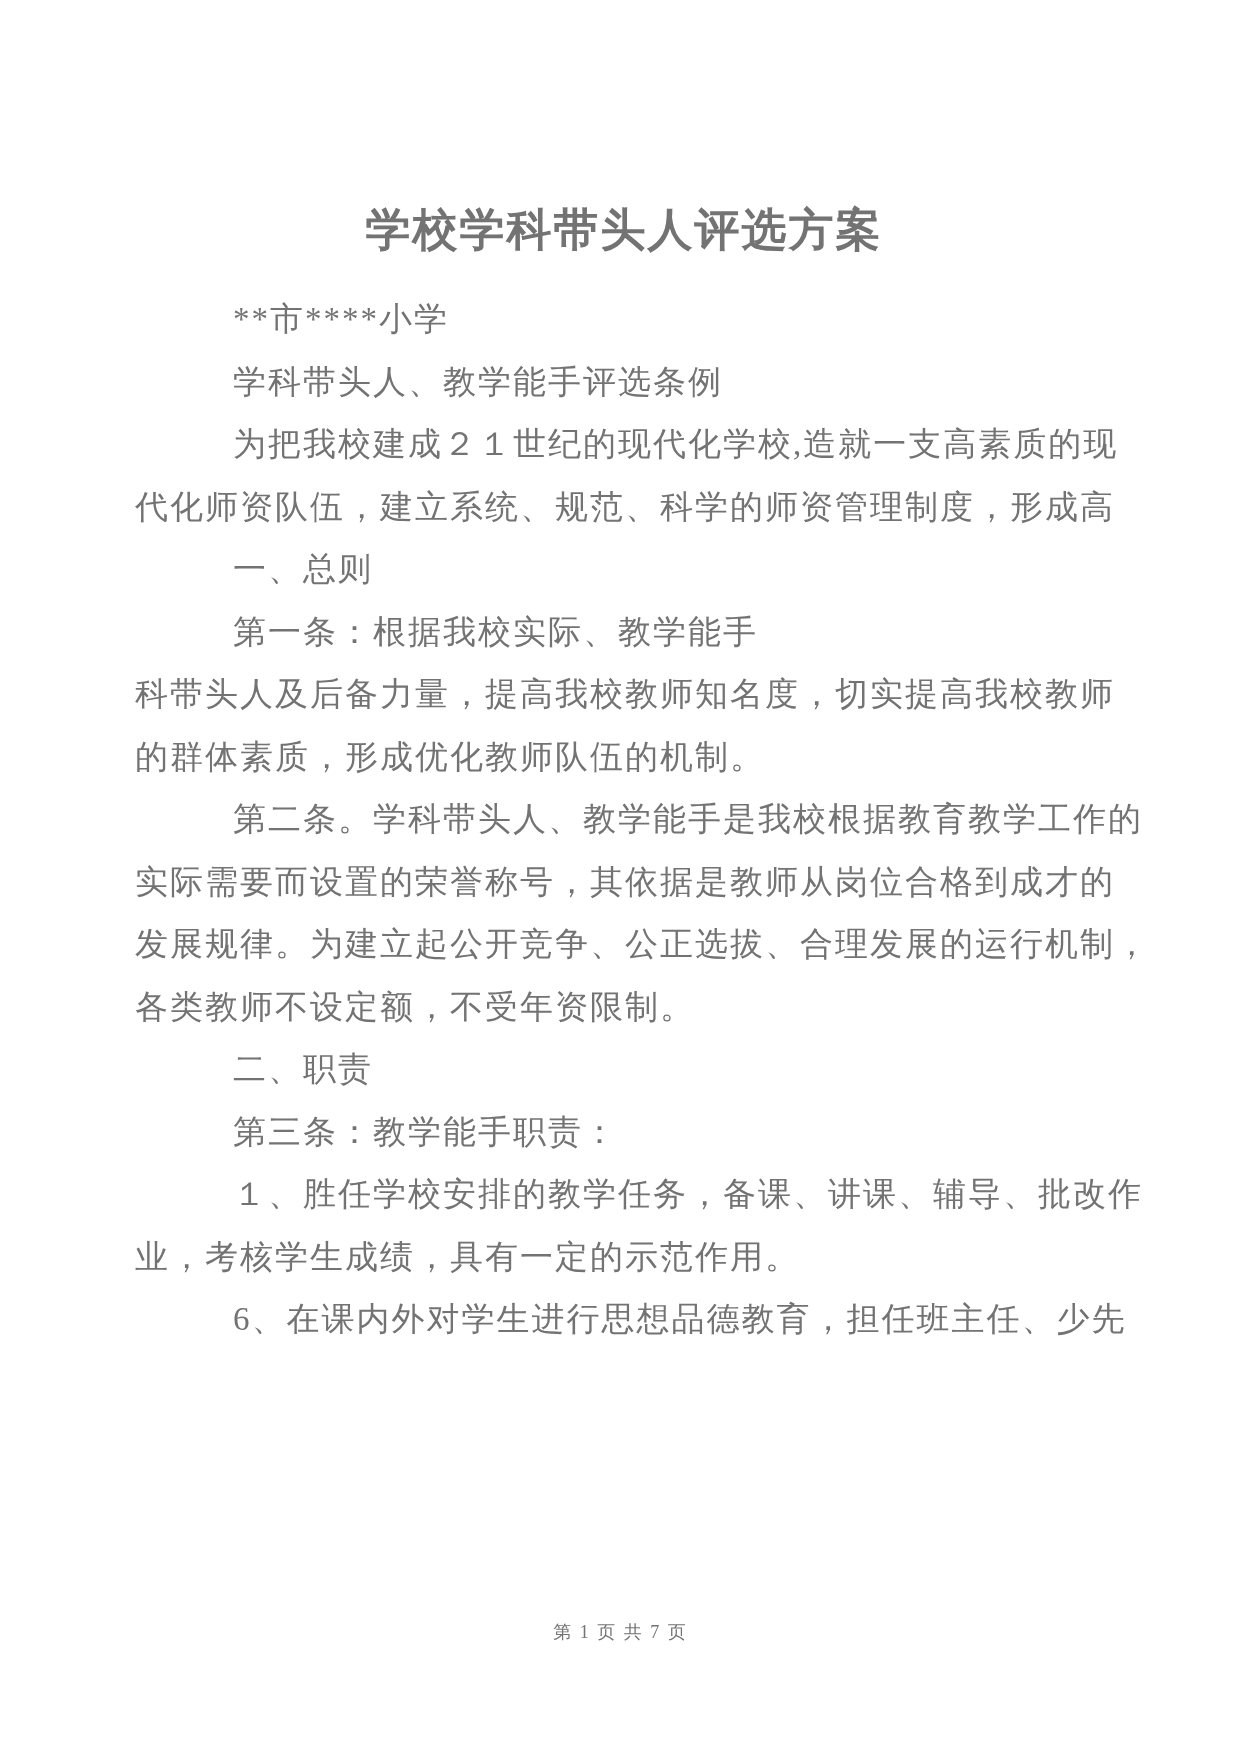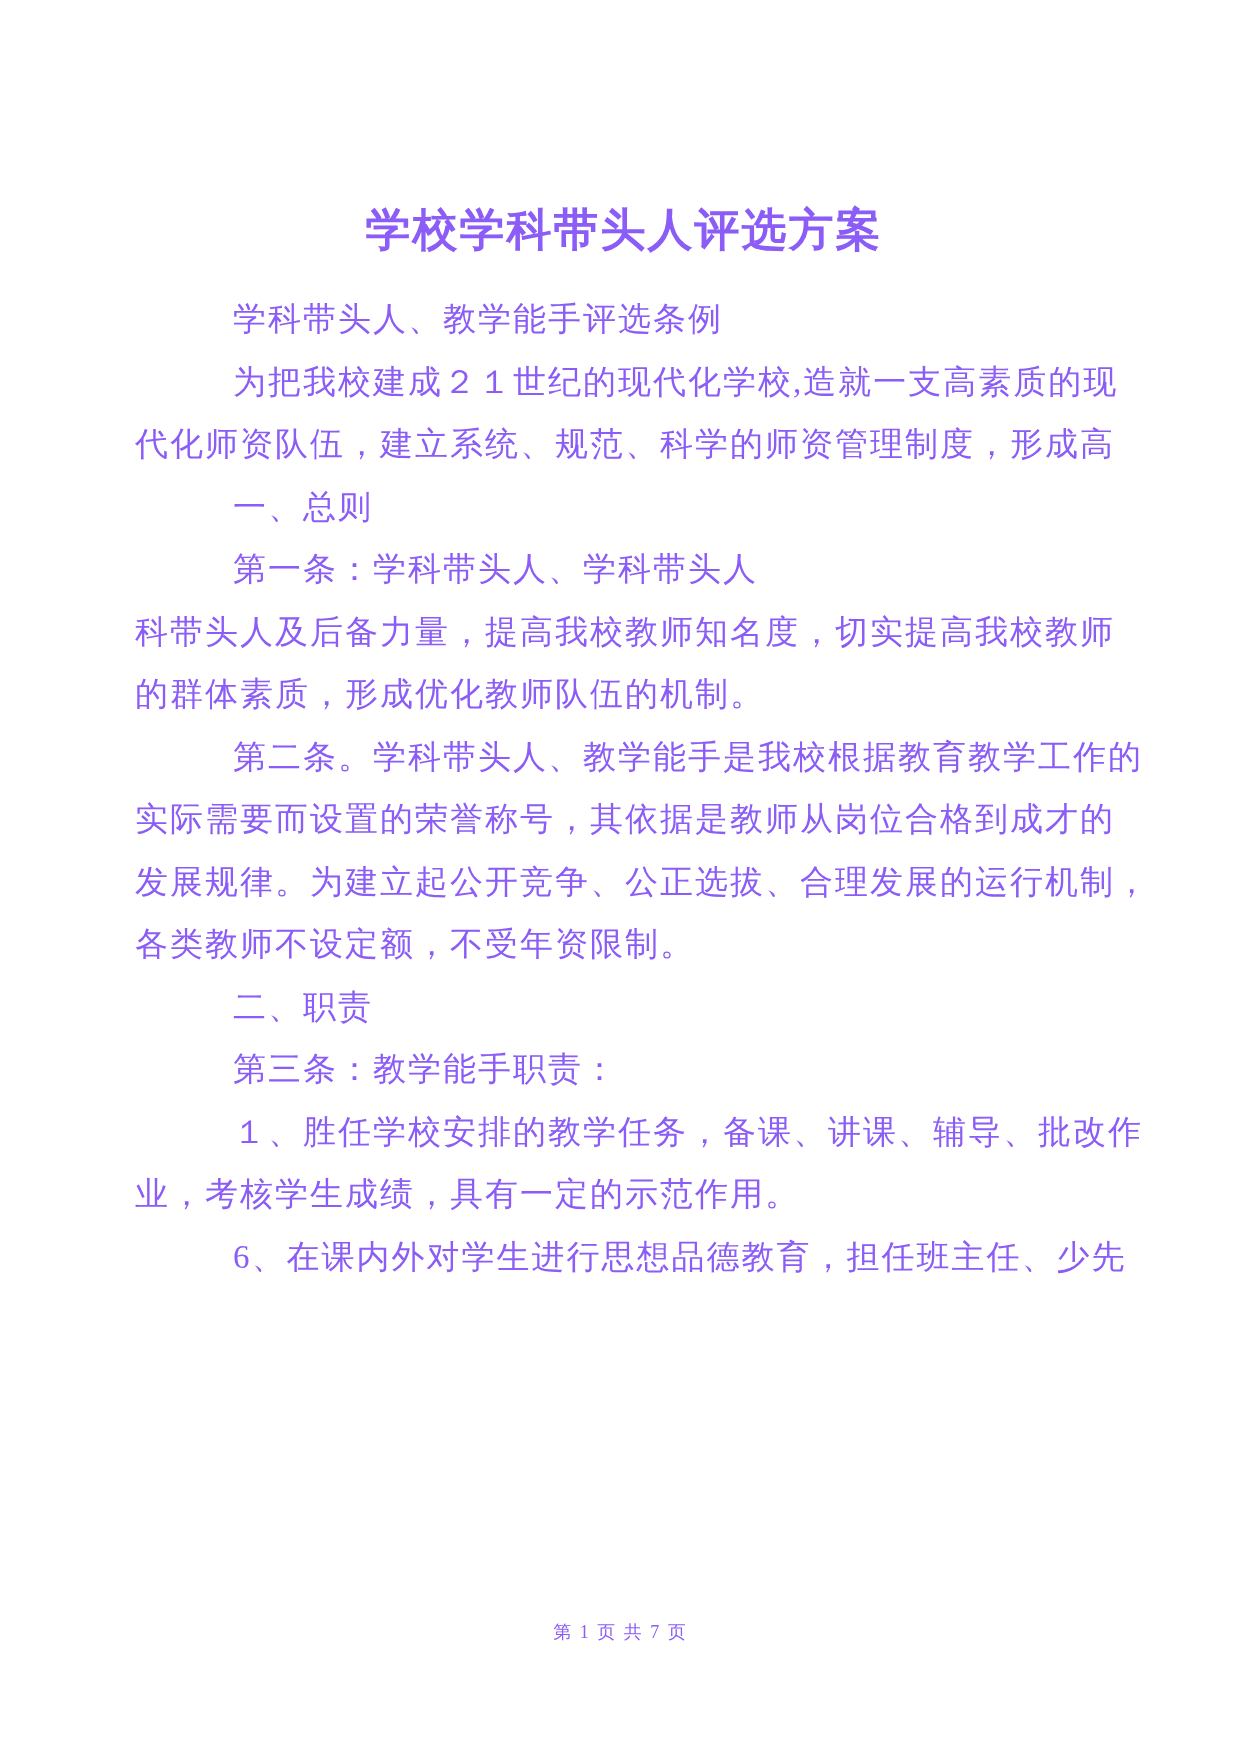--- a/index.html
+++ b/index.html
@@ -5,21 +5,21 @@
   html, body {
     margin: 0;
     padding: 0;
     background: #ffffff;
   }
   .page {
     position: relative;
     width: 1241px;
     height: 1754px;
     background: #ffffff;
-    color: #8b5cf6;
+    color: #737373;
     font-family: "Liberation Serif", serif;
     overflow: hidden;
   }
   .doc-title {
     position: absolute;
     top: 200px;
     left: 135px;
     width: 978px;
     text-align: center;
     font-family: "DejaVu Sans", sans-serif;
@@ -58,25 +58,26 @@
   }
 </style>
 </head>
 <body>
 
 <div class="page">
 
   <div class="doc-title">学校学科带头人评选方案</div>
 
   <div class="content">
+    <div class="line indent">**市****小学</div>
     <div class="line indent">学科带头人、教学能手评选条例</div>
     <div class="line indent">为把我校建成２１世纪的现代化学校,造就一支高素质的现</div>
     <div class="line">代化师资队伍，建立系统、规范、科学的师资管理制度，形成高</div>
     <div class="line indent">一、总则</div>
-    <div class="line indent">第一条：学科带头人、学科带头人</div>
+    <div class="line indent">第一条：根据我校实际、教学能手</div>
     <div class="line">科带头人及后备力量，提高我校教师知名度，切实提高我校教师</div>
     <div class="line">的群体素质，形成优化教师队伍的机制。</div>
     <div class="line indent">第二条。学科带头人、教学能手是我校根据教育教学工作的</div>
     <div class="line">实际需要而设置的荣誉称号，其依据是教师从岗位合格到成才的</div>
     <div class="line">发展规律。为建立起公开竞争、公正选拔、合理发展的运行机制，</div>
     <div class="line">各类教师不设定额，不受年资限制。</div>
     <div class="line indent">二、职责</div>
     <div class="line indent">第三条：教学能手职责：</div>
     <div class="line indent">１、胜任学校安排的教学任务，备课、讲课、辅导、批改作</div>
     <div class="line">业，考核学生成绩，具有一定的示范作用。</div>

